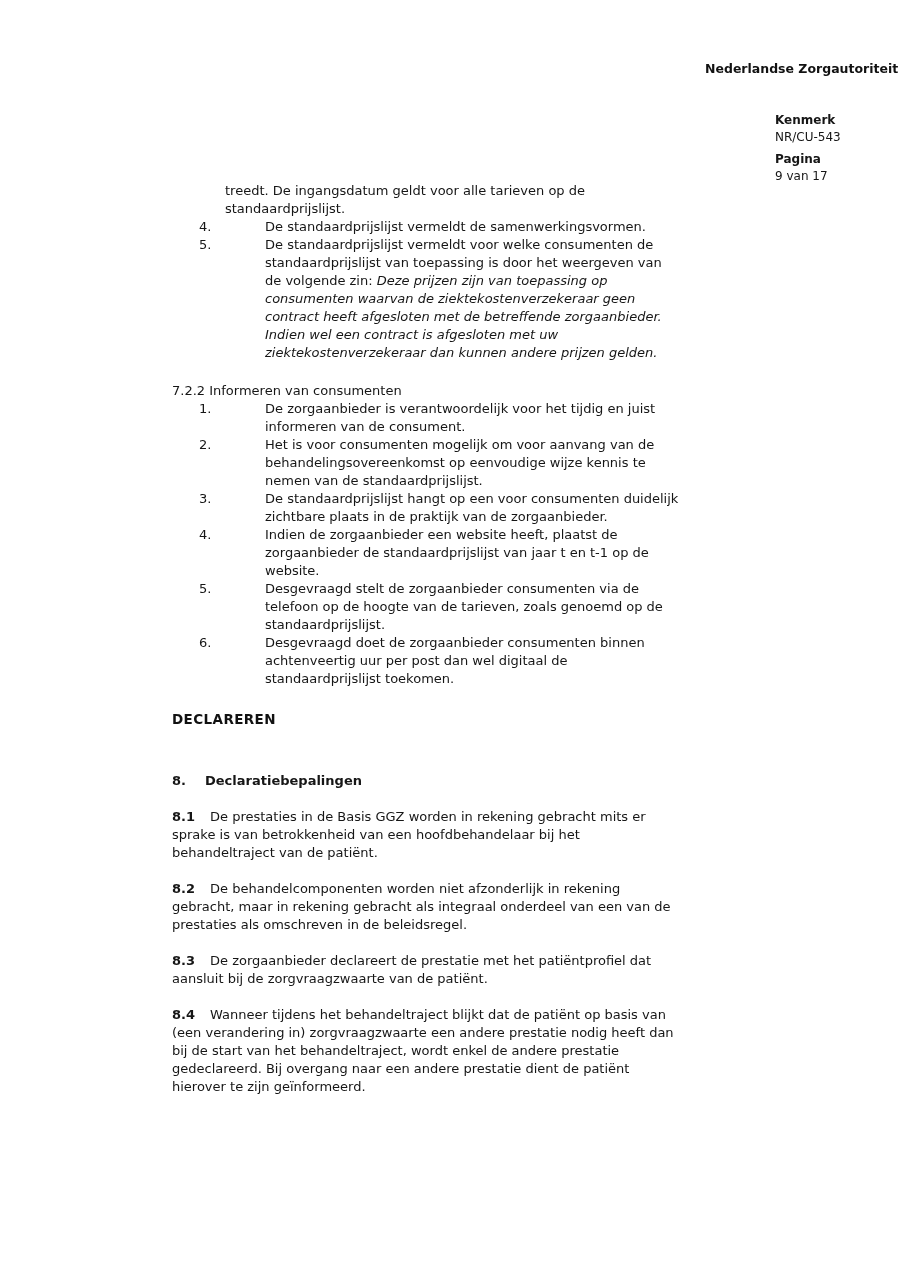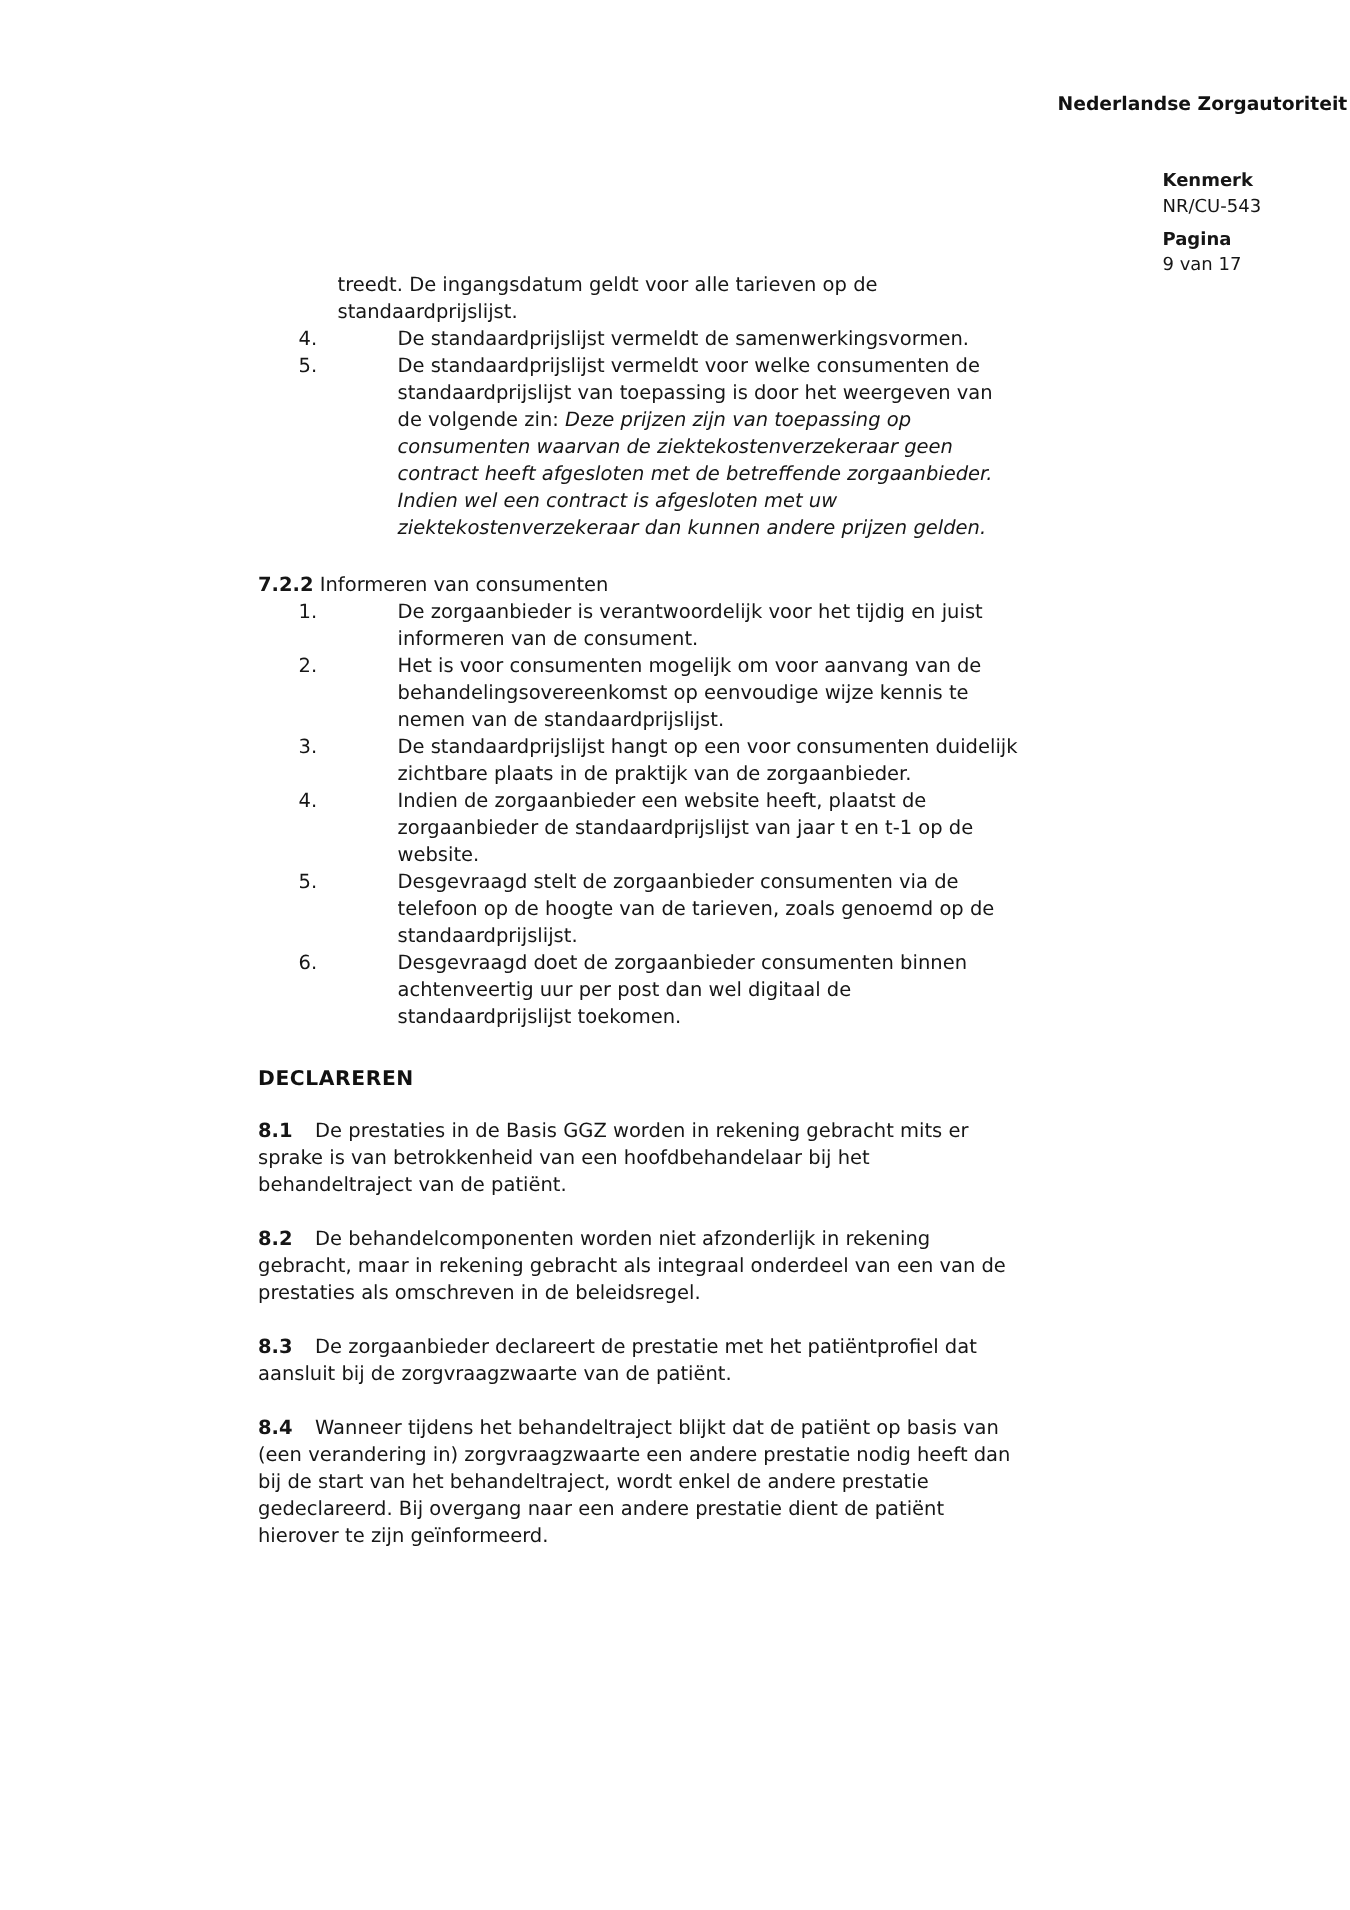--- a/index.html
+++ b/index.html
@@ -61,21 +61,21 @@
   .li-num {
     flex: none;
     width: 26px;
   }
   .li-text { flex: 1; margin-left: 40px; }
   .li-text em { font-style: italic; }
 
   .subsection-heading {
     margin-top: 20px;
   }
-  .subsection-heading .sub-num { font-weight: bold; }
+  .subsection-heading .sub-num { font-weight: normal; }
 
   .chapter-heading {
     margin: 22px 0 0 0;
     font-size: 13.5px;
     font-weight: bold;
     letter-spacing: 0.4px;
     color: #111111;
   }
   .section-heading {
     margin: 44px 0 0 0;
@@ -152,20 +152,21 @@
       <span class="li-num">5.</span>
       <span class="li-text">Desgevraagd stelt de zorgaanbieder consumenten via de telefoon op de hoogte van de tarieven, zoals genoemd op de standaardprijslijst.</span>
     </div>
     <div class="list-item">
       <span class="li-num">6.</span>
       <span class="li-text">Desgevraagd doet de zorgaanbieder consumenten binnen achtenveertig uur per post dan wel digitaal de standaardprijslijst toekomen.</span>
     </div>
 
     <h2 class="chapter-heading">DECLAREREN</h2>
 
+    <h3 class="section-heading"><span class="h8-num">8.</span><span>Declaratiebepalingen</span></h3>
 
     <p class="para"><span class="para-num">8.1</span><span>De prestaties in de Basis GGZ worden in rekening gebracht mits er sprake is van betrokkenheid van een hoofdbehandelaar bij het behandeltraject van de patiënt.</span></p>
 
     <p class="para"><span class="para-num">8.2</span><span>De behandelcomponenten worden niet afzonderlijk in rekening gebracht, maar in rekening gebracht als integraal onderdeel van een van de prestaties als omschreven in de beleidsregel.</span></p>
 
     <p class="para"><span class="para-num">8.3</span><span>De zorgaanbieder declareert de prestatie met het patiëntprofiel dat aansluit bij de zorgvraagzwaarte van de patiënt.</span></p>
 
     <p class="para"><span class="para-num">8.4</span><span>Wanneer tijdens het behandeltraject blijkt dat de patiënt op basis van (een verandering in) zorgvraagzwaarte een andere prestatie nodig heeft dan bij de start van het behandeltraject, wordt enkel de andere prestatie gedeclareerd. Bij overgang naar een andere prestatie dient de patiënt hierover te zijn geïnformeerd.</span></p>
 
 

